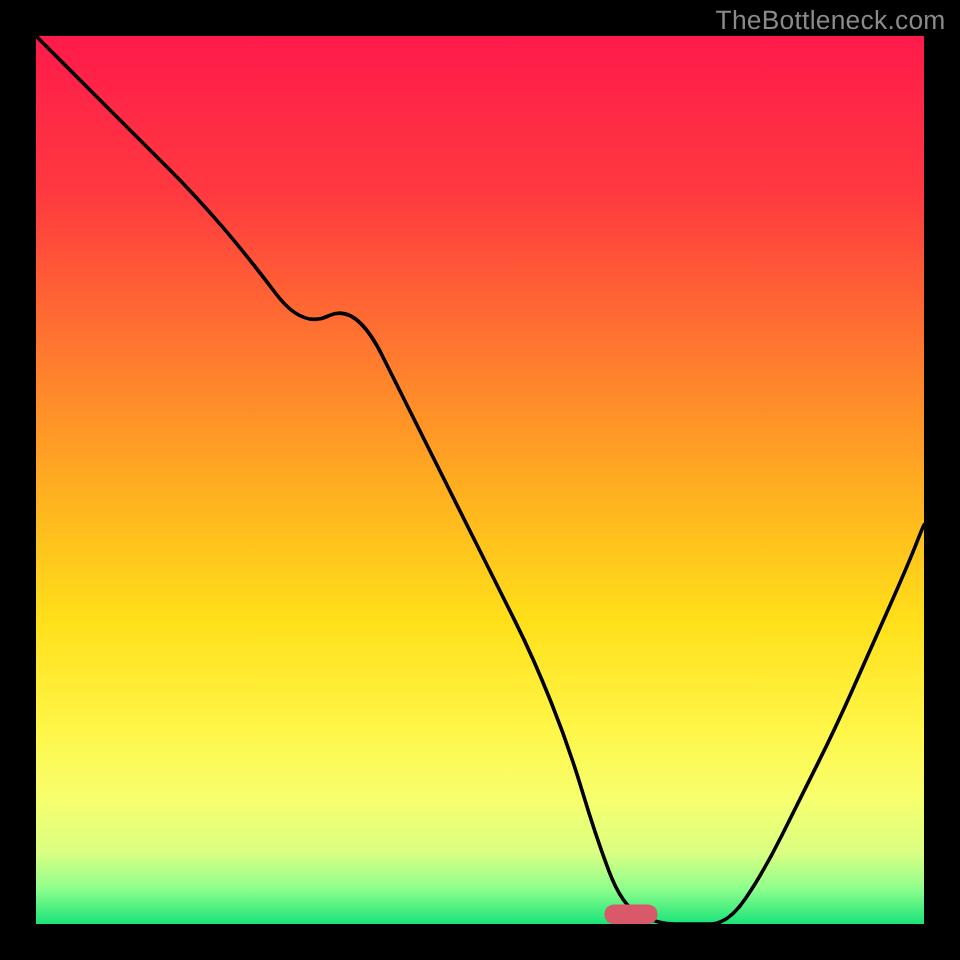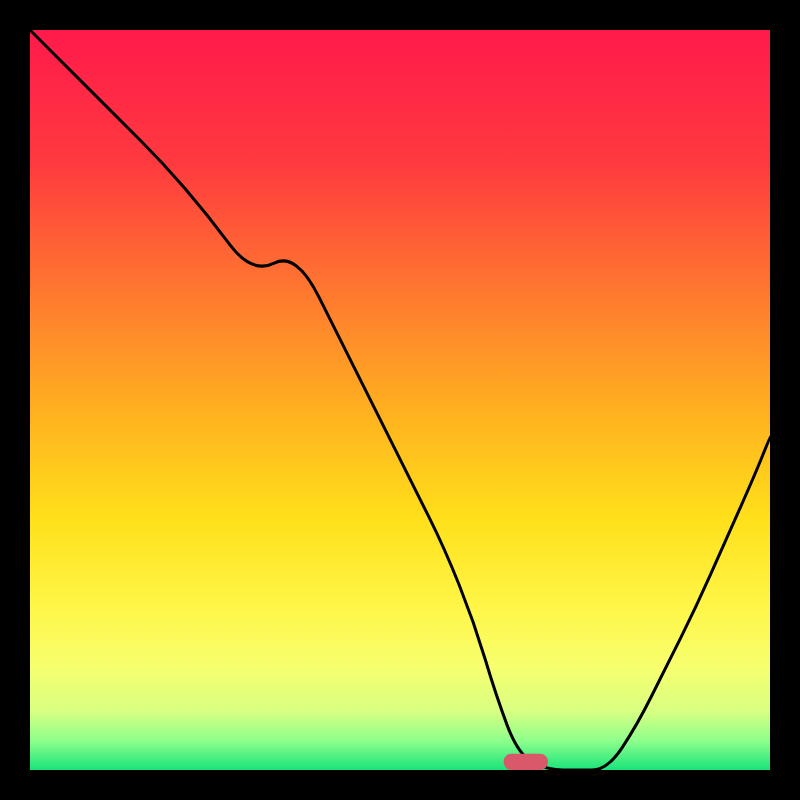--- a/index.html
+++ b/index.html
@@ -41,20 +41,21 @@
     top: 0;
     width: 740px;
     height: 740px;
   }
 </style>
 </head>
 <body>
 
 <div class="frame">
 
+  <div class="watermark">TheBottleneck.com</div>
 
   <div class="plot-area">
 
     <svg class="bg" viewBox="0 0 740 740" preserveAspectRatio="none">
       <defs>
         <linearGradient id="heat" x1="0" y1="0" x2="0" y2="1">
             <stop offset="0.0%" stop-color="#ff1a4b"></stop>
             <stop offset="18.0%" stop-color="#ff3a3f"></stop>
             <stop offset="36.0%" stop-color="#ff7a2f"></stop>
             <stop offset="52.0%" stop-color="#ffb21f"></stop>

